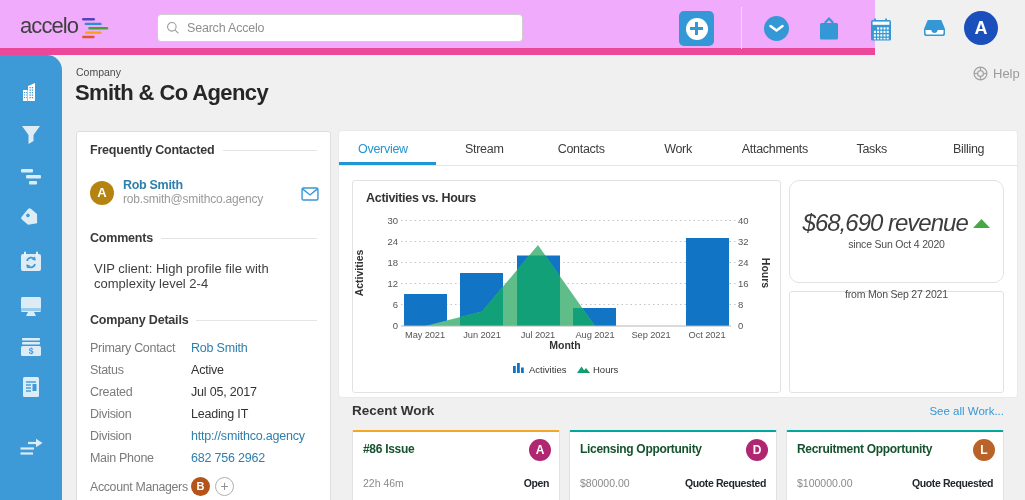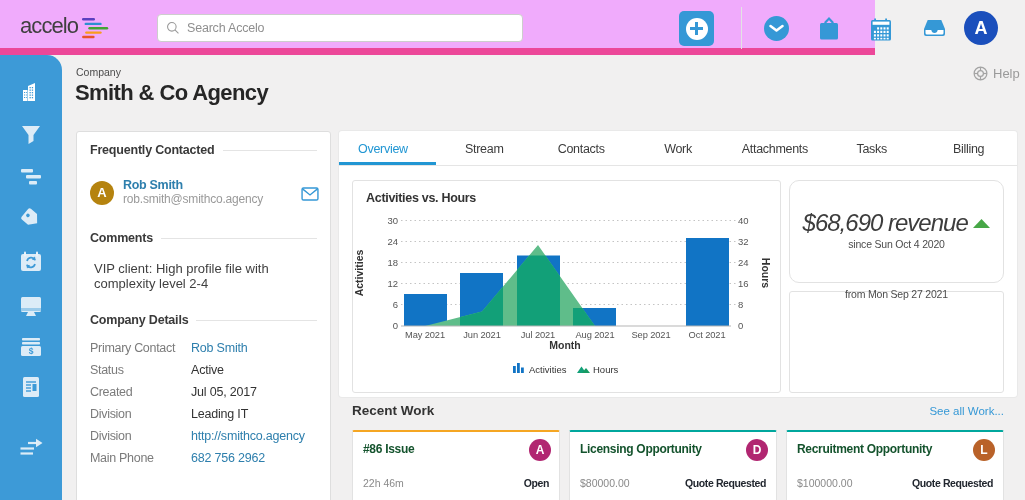--- a/index.html
+++ b/index.html
@@ -256,20 +256,25 @@
         <span class="val">Leading IT</span>
       </div>
     <div class="abs" style="top:297px; width:100%; height:13px;">
         <span class="lab">Division</span>
         <span class="val link">http://smithco.agency</span>
       </div>
     <div class="abs" style="top:319px; width:100%; height:13px;">
         <span class="lab">Main Phone</span>
         <span class="val link">682 756 2962</span>
       </div>
+    <div class="abs" style="top:345px; width:100%; height:20px;">
+        <span class="lab" style="top:3px; font-size:12.3px; letter-spacing:-0.3px;">Account Managers</span>
+      <span style="position:absolute; left:114px; top:0; width:19px; height:19px; border-radius:50%; background:#b4541b; color:#fff; font-weight:bold; font-size:11px; text-align:center; line-height:19px;">B</span>
+      <span style="position:absolute; left:138px; top:0; width:19px; height:19px; border-radius:50%; border:1px solid #b0b0b0; color:#909090; font-size:14px; text-align:center; line-height:17px;">+</span>
+    </div>
   </div>
   
   <div id="rpanel">
     <div id="tabs">
       <div class="tab active">Overview</div>
       <div class="tab">Stream</div>
       <div class="tab">Contacts</div>
       <div class="tab">Work</div>
       <div class="tab">Attachments</div>
       <div class="tab">Tasks</div>

